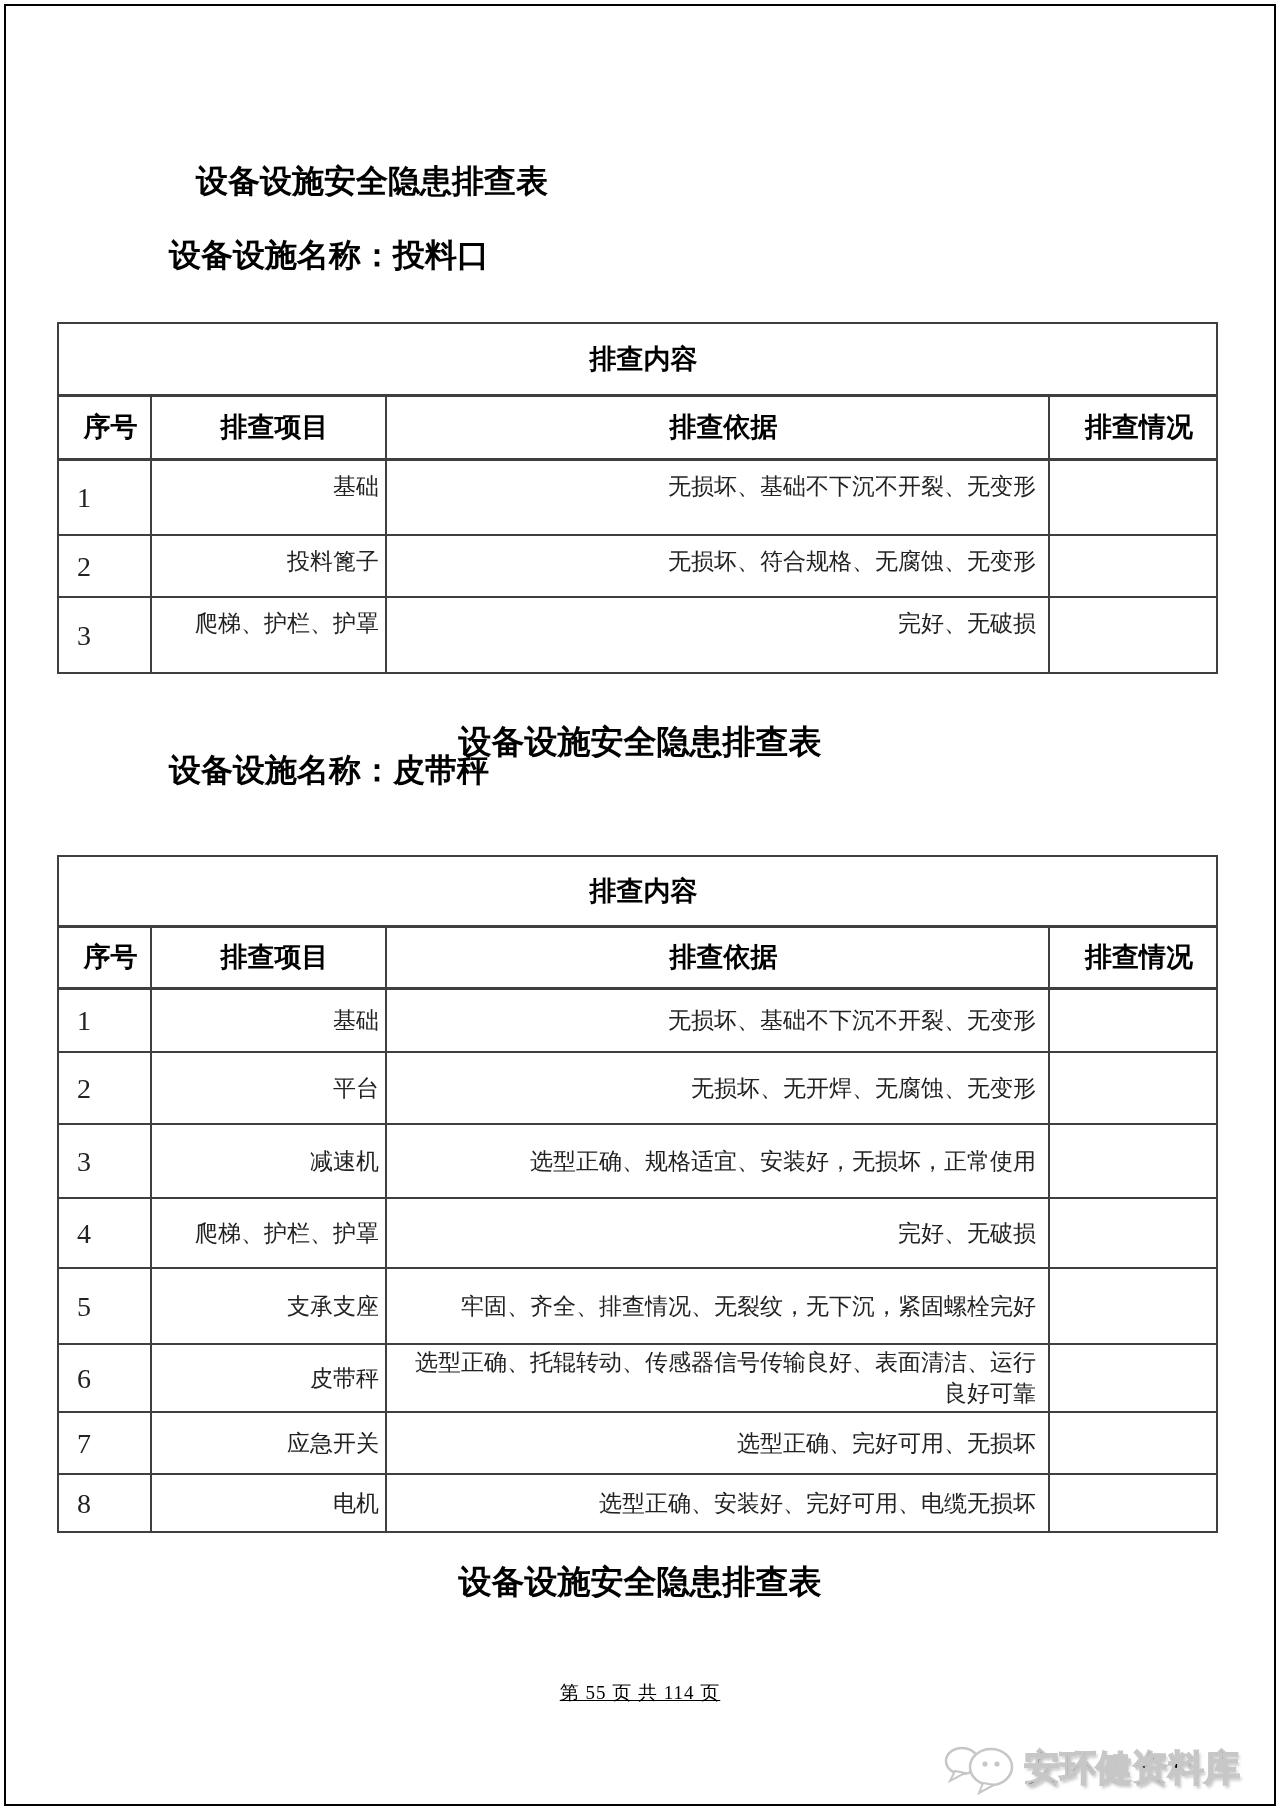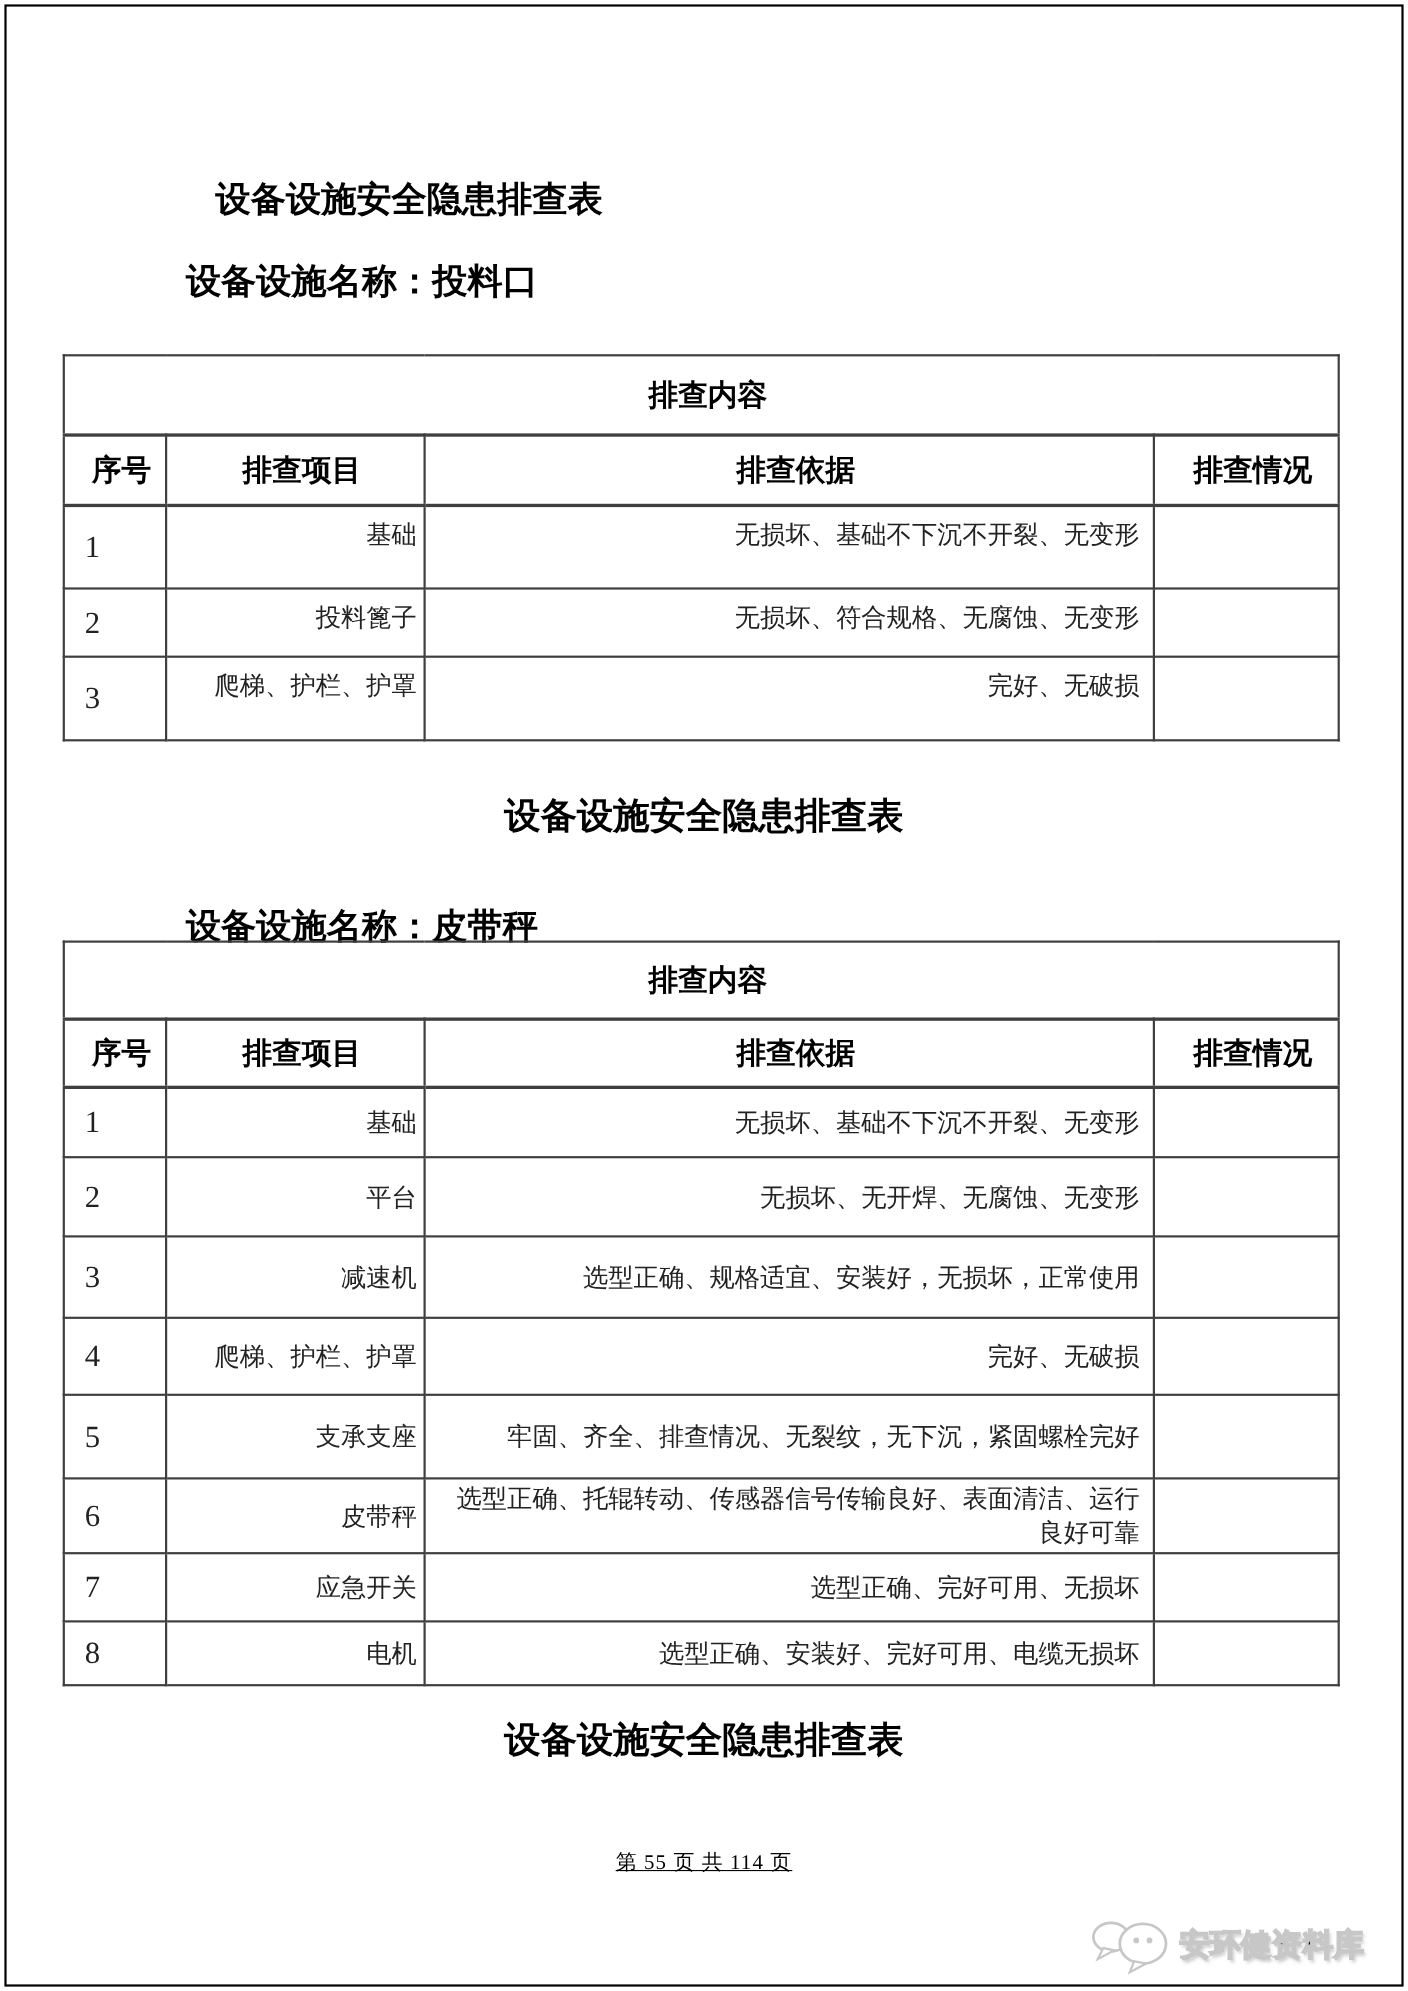--- a/index.html
+++ b/index.html
@@ -25,21 +25,21 @@
   .doc-title{
     position:absolute;
     font-weight:bold;
     font-size:32px;
     white-space:nowrap;
     color:#000;
   }
   #title1{top:160px;left:196px;}
   #subtitle1{top:234px;left:169px;}
   #title2{top:720px;left:0;width:100%;text-align:center;font-size:33px;}
-  #subtitle2{top:821px;left:169px;}
+  #subtitle2{top:749px;left:169px;}
   #title3{top:1560px;left:0;width:100%;text-align:center;font-size:33px;}
 
   table.inspection{
     position:absolute;left:57px;width:1159px;
     border-collapse:collapse;table-layout:fixed;
   }
   #table1{top:322px;}
   #table2{top:855px;}
   col.c-no{width:93px;}
   col.c-item{width:235px;}
@@ -82,21 +82,21 @@
 
   .page-footer{
     position:absolute;top:1680px;left:0;width:100%;
     text-align:center;font-size:19px;letter-spacing:1px;color:#000000;text-decoration:underline;
   }
   .watermark{
     position:absolute;top:1738px;right:40px;
     display:flex;align-items:center;gap:6px;
   }
   .watermark-text{
-    font-size:28px;font-weight:bold;white-space:nowrap;
+    font-size:36px;font-weight:bold;white-space:nowrap;
     color:#000000;
     -webkit-text-stroke:1.5px var(--watermark);
     text-shadow:2px 3px 3px rgba(140,140,140,0.5);
   }
   .watermark-icon svg{display:block;}
 </style>
 </head>
 <body>
 
 <div class="page">

